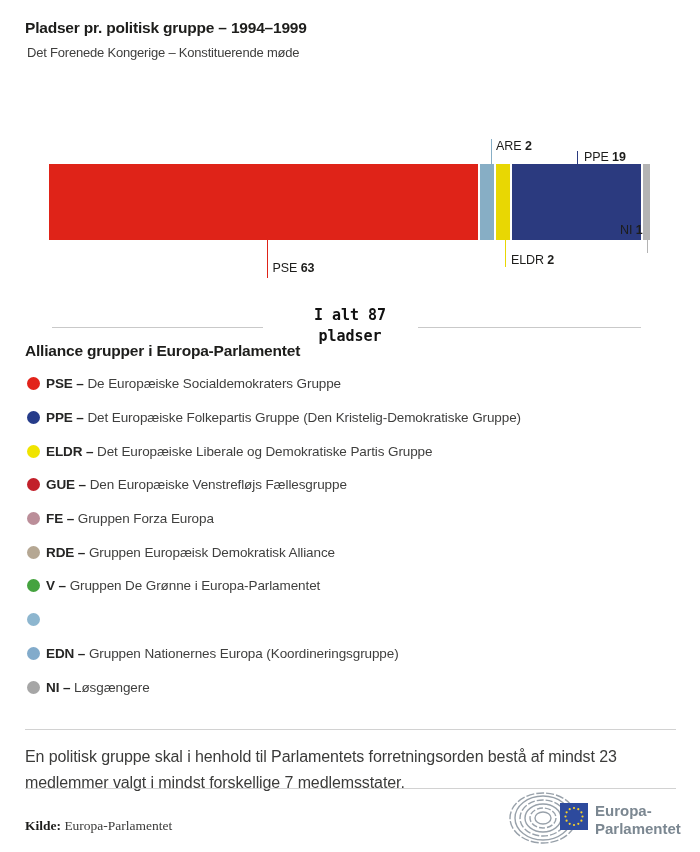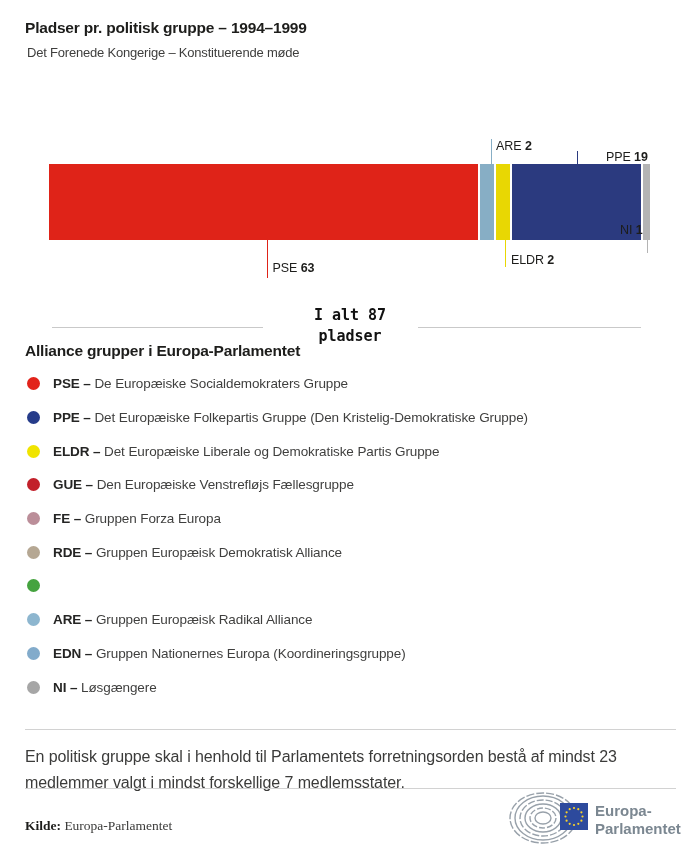--- a/index.html
+++ b/index.html
@@ -28,21 +28,21 @@
     position:absolute;left:250px;width:200px;text-align:center;
     font-family:"DejaVu Sans Mono",monospace;font-weight:bold;font-size:15px;color:#111;
   }
   .total-text.l1{top:306px;}
   .total-text.l2{top:327px;}
   
   .legend-heading{position:absolute;left:25px;top:342px;font-size:15.5px;font-weight:bold;letter-spacing:-.2px;color:#1d1d1b;}
   .legend-list{position:absolute;left:25px;top:367px;width:650px;display:flex;flex-direction:column;}
   .legend-row{height:33.7px;display:flex;align-items:center;}
   .legend-dot{width:13px;height:13px;border-radius:50%;margin-left:2px;flex:0 0 13px;}
-  .legend-label{margin-left:13px;font-size:13.5px;color:#3f3f3e;letter-spacing:-.1px;}
+  .legend-label{margin-left:6px;font-size:13.5px;color:#3f3f3e;letter-spacing:-.1px;}
   .legend-label b{color:#252524;font-weight:bold;}
   
   .rule{position:absolute;left:25px;width:651px;height:1px;background:#d2d2d2;}
   .rule.r1{top:729px;}
   .rule.r2{top:788px;}
   .footnote{position:absolute;left:25px;top:744px;width:648px;font-size:16px;line-height:26px;color:#3b3b3a;letter-spacing:-.1px;}
   .source{position:absolute;left:25px;top:818px;font-size:13.5px;color:#3a3a39;font-family:Liberation Serif, serif;}
   .source b{color:#1d1d1b;font-weight:bold;}
   .logo{position:absolute;left:507px;top:792px;}
   .logo text{font-family:"Liberation Sans",sans-serif;font-weight:bold;fill:#7b8791;}
@@ -64,21 +64,21 @@
         <div class="seg" style="flex-grow: 1; background: rgb(180, 180, 180);"></div>
       </div>
     <div id="callouts">
         <div class="co-line" style="left: 266.603px; background: rgb(223, 35, 24); top: 240px; height: 38px;"></div>
         <div class="co-text" style="top: 261px; left: 272.603px;"><span>PSE&nbsp;</span><b>63</b></div>
         <div class="co-line" style="left: 491.115px; background: rgb(135, 174, 197); top: 139px; height: 25px;"></div>
         <div class="co-text" style="top: 139px; left: 496.115px;"><span>ARE&nbsp;</span><b>2</b></div>
         <div class="co-line" style="left: 504.931px; background: rgb(232, 215, 3); top: 240px; height: 27px;"></div>
         <div class="co-text" style="top: 253px; left: 510.931px;"><span>ELDR&nbsp;</span><b>2</b></div>
         <div class="co-line" style="left: 577.466px; background: rgb(43, 58, 127); top: 151px; height: 13px;"></div>
-        <div class="co-text" style="top: 150px; left: 606px; text-align: center;"><span>PPE&nbsp;</span><b>19</b></div>
+        <div class="co-text" style="top: 150px; left: 584px; text-align: center;"><span>PPE&nbsp;</span><b>19</b></div>
         <div class="co-line" style="left: 646.546px; background: rgb(180, 180, 180); top: 240px; height: 13px;"></div>
         <div class="co-text" style="top: 223px; right: 57.454px;"><span>NI&nbsp;</span><b>1</b></div>
       </div>
   </div>
 
   <div class="total-line left"></div>
   <div class="total-text l1">I alt 87</div>
   <div class="total-text l2">pladser</div>
   <div class="total-line right"></div>
 
@@ -103,24 +103,24 @@
       <div class="legend-row">
         <span class="legend-dot" style="background: rgb(187, 142, 153);"></span>
         <span class="legend-label"><b>FE – </b>Gruppen Forza Europa</span>
       </div>
       <div class="legend-row">
         <span class="legend-dot" style="background: rgb(181, 167, 147);"></span>
         <span class="legend-label"><b>RDE – </b>Gruppen Europæisk Demokratisk Alliance</span>
       </div>
       <div class="legend-row">
         <span class="legend-dot" style="background: rgb(69, 163, 63);"></span>
+        <span class="legend-label"><b>V – </b>Gruppen De Grønne i Europa-Parlamentet</span>
       </div>
       <div class="legend-row">
         <span class="legend-dot" style="background: rgb(141, 182, 207);"></span>
-        <span class="legend-label"><b>ARE – </b>Gruppen Europæisk Radikal Alliance</span>
       </div>
       <div class="legend-row">
         <span class="legend-dot" style="background: rgb(130, 171, 203);"></span>
         <span class="legend-label"><b>EDN – </b>Gruppen Nationernes Europa (Koordineringsgruppe)</span>
       </div>
       <div class="legend-row">
         <span class="legend-dot" style="background: rgb(166, 166, 166);"></span>
         <span class="legend-label"><b>NI – </b>Løsgængere</span>
       </div>
     </div>

